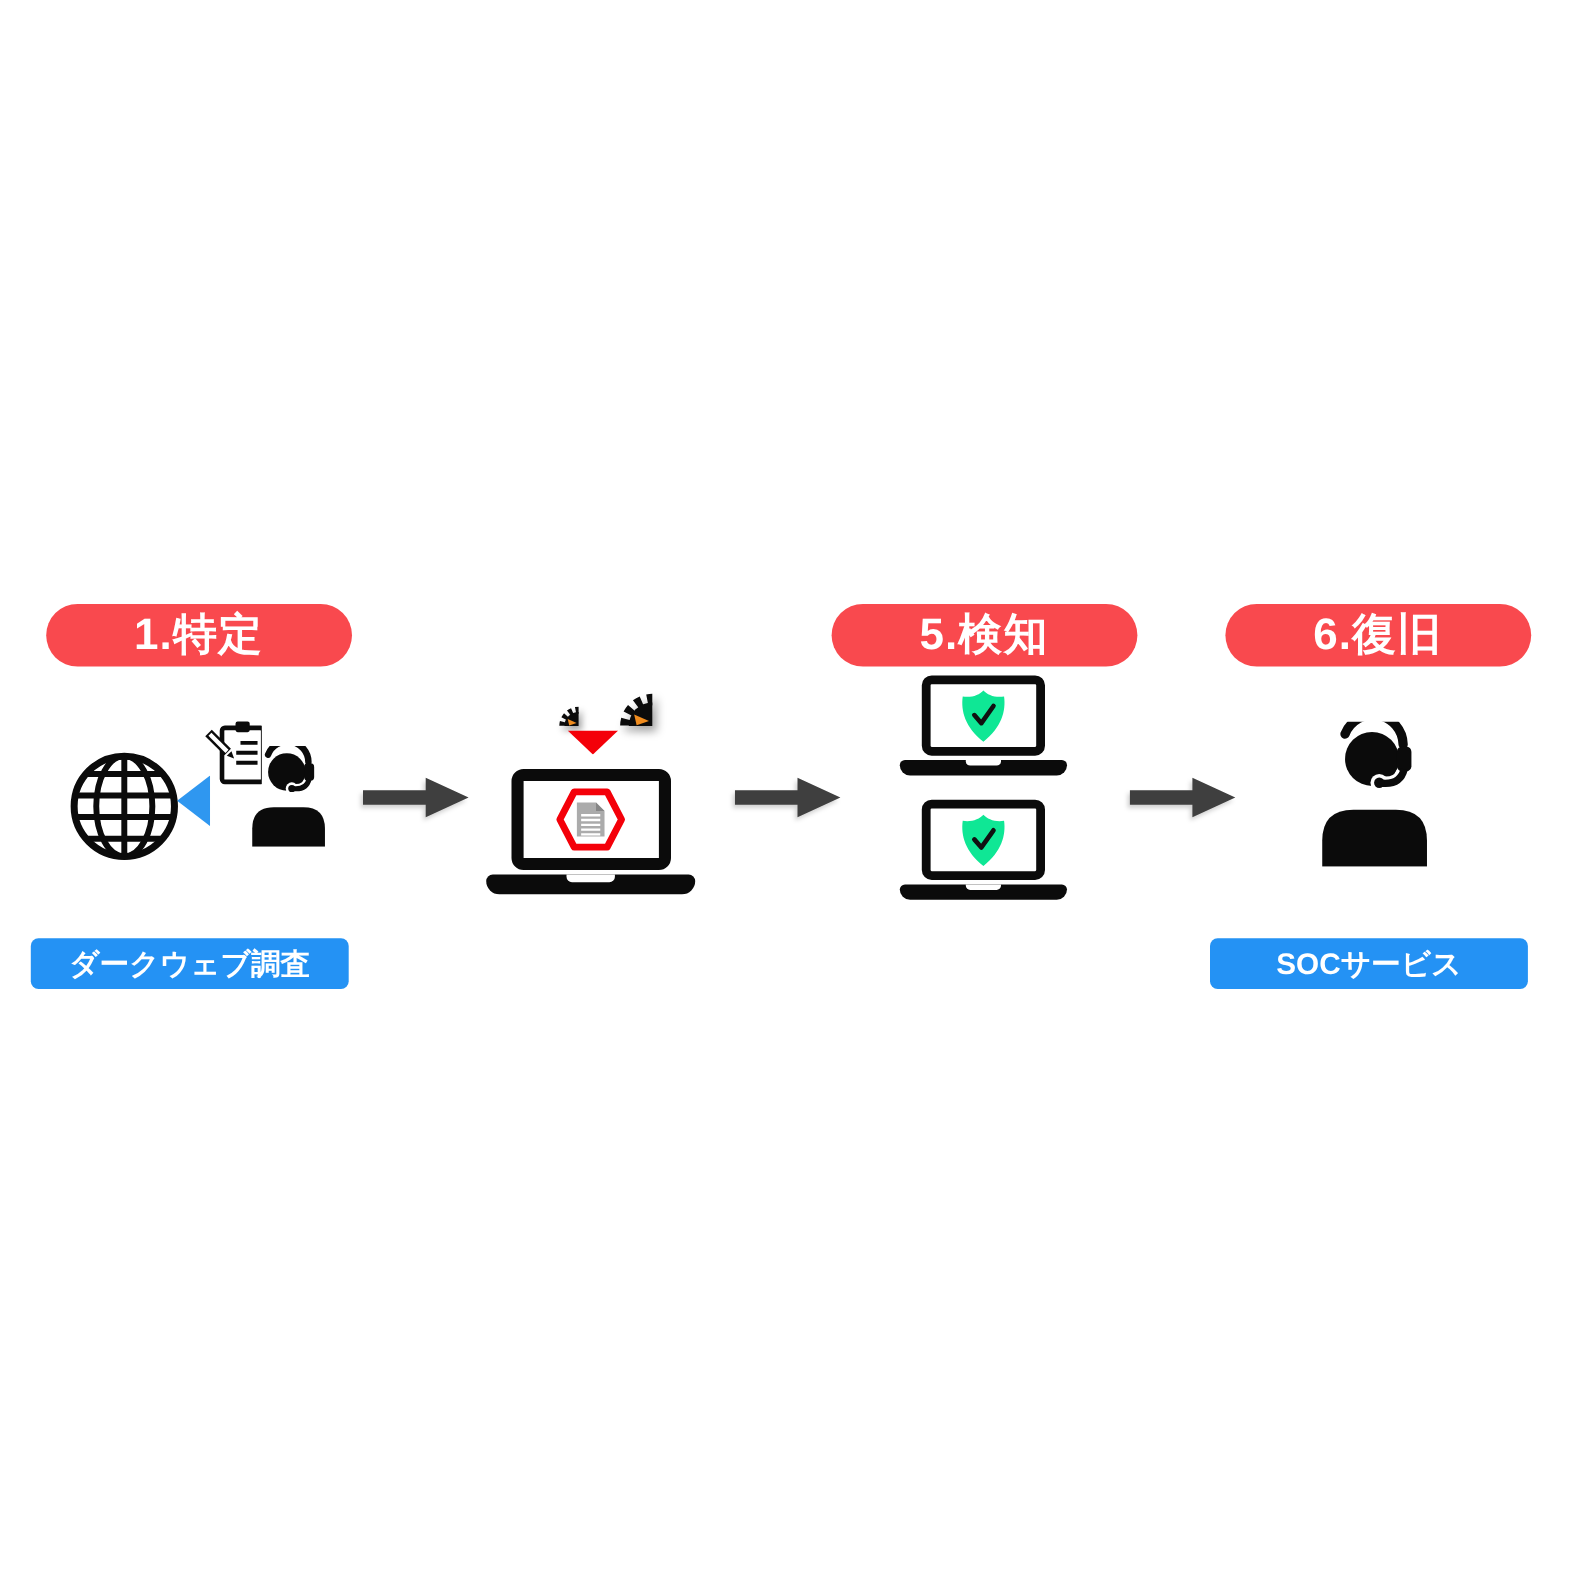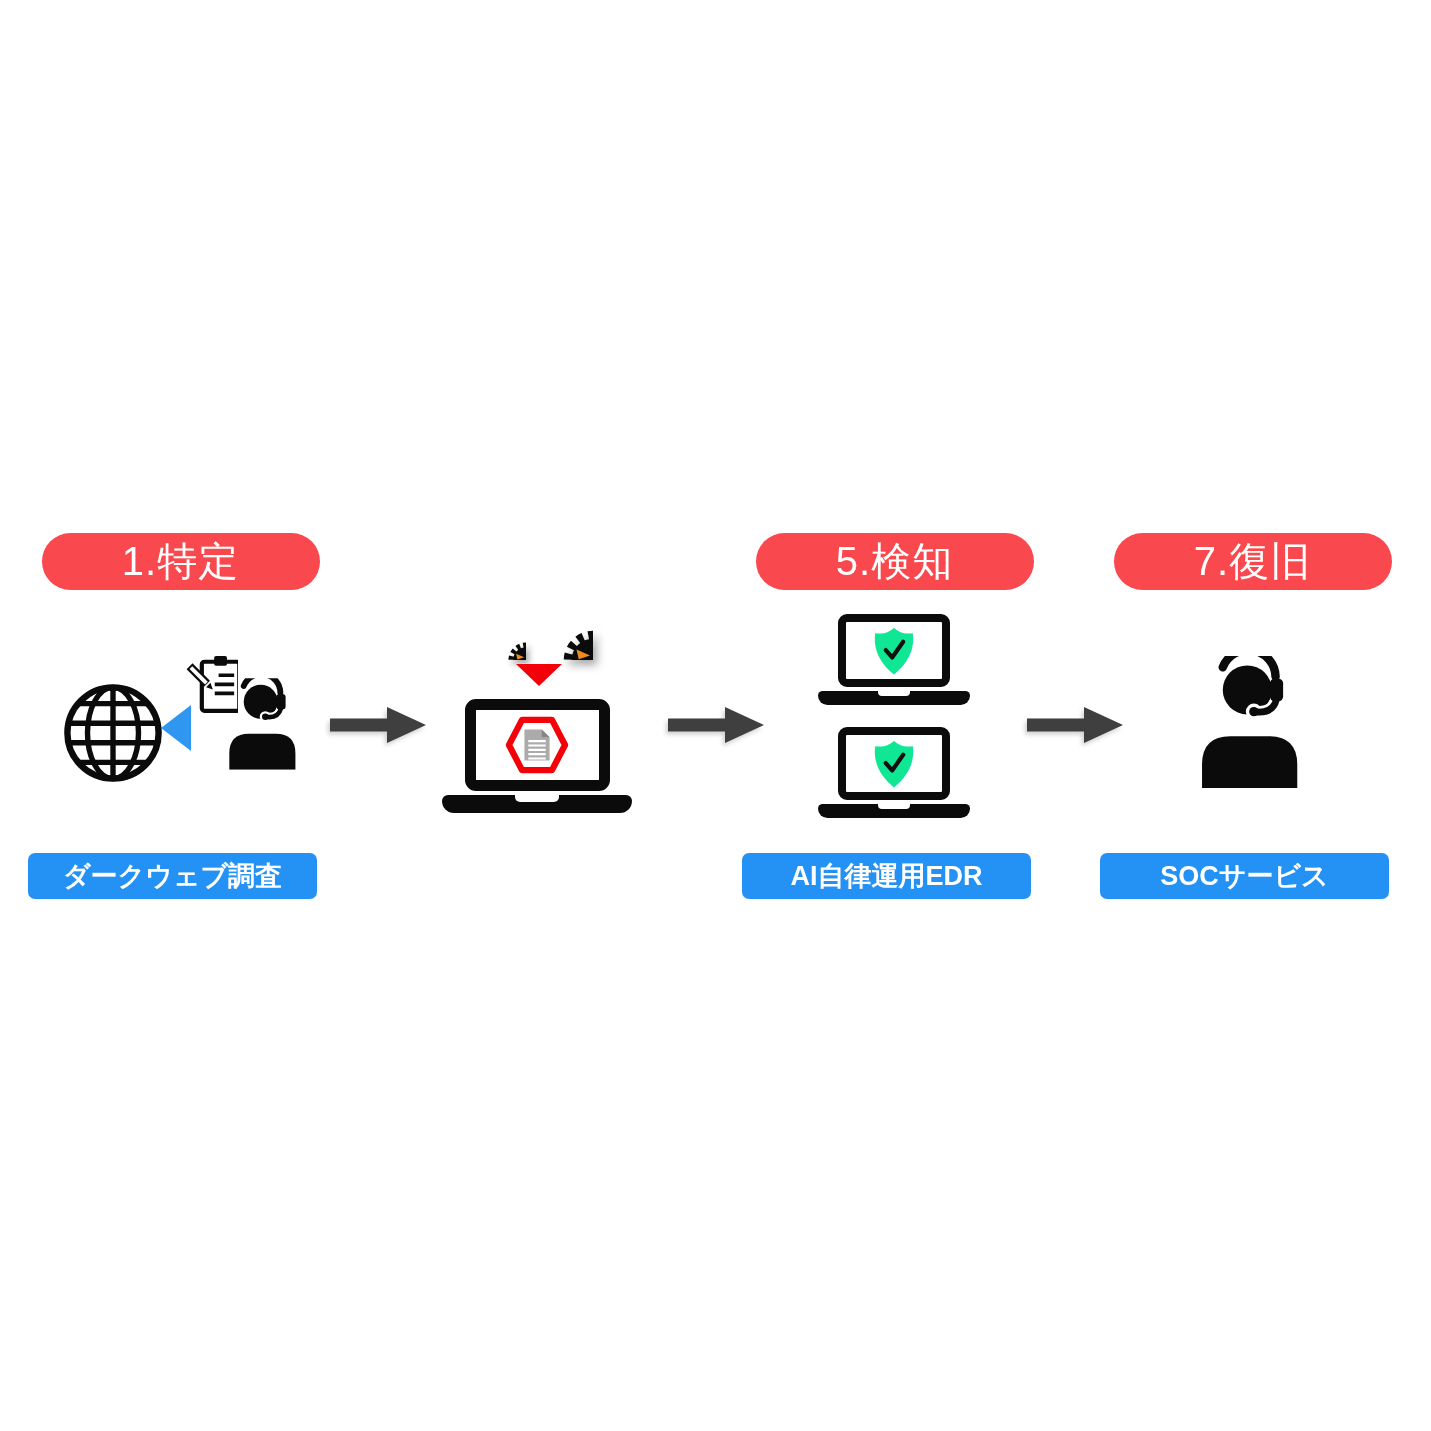--- a/index.html
+++ b/index.html
@@ -5,22 +5,22 @@
   html,body { margin:0; padding:0; background:#ffffff; }
   body { font-family: "Liberation Sans", "DejaVu Sans", sans-serif; }
   .stage { position:relative; width:1431px; height:1431px; background:#ffffff; overflow:hidden; }
 
   .defs { position:absolute; width:0; height:0; overflow:hidden; }
 
   .step { position:absolute; top:533px; width:305px; height:366px; }
   .s1 { left:28px; } .s2 { left:384px; } .s3 { left:742px; } .s4 { left:1100px; }
 
   .badge {
-    margin:0 auto; width:278px; height:57px; border-radius:29px;
-    background:#F9494E; color:#ffffff; font-size:40px; font-weight:400;
+    margin:16px auto; width:278px; height:57px; border-radius:29px;
+    background:#F9494E; color:#ffffff; font-size:40px; font-weight:700;
     text-align:center; line-height:56px; letter-spacing:1px;
   }
   .label {
     position:absolute; top:320px; left:0; right:16px; height:46px;
     background:#2492F4; border-radius:7px; color:#ffffff;
     font-size:27px; font-weight:700; text-align:center; line-height:46px;
   }
   .art { position:absolute; top:57px; left:0; right:0; height:263px; }
   .art > * { position:absolute; }
 
@@ -184,25 +184,24 @@
       </div>
       <div class="laptop sm pos2">
         <div class="lt-screen">
           <svg class="shield" viewBox="0 0 48 54">
               <use href="#sym-shield"></use>
             </svg>
         </div>
         <div class="lt-base"></div>
       </div>
     </div>
-    <div class="label">AI自律運用EDR</div>
   </section>
 
   <section class="step s4">
-    <div class="badge">7.復旧</div>
+    <div class="badge">6.復旧</div>
     <div class="art">
       <svg class="person-lg" viewBox="0 0 110 140">
           <use href="#sym-operator"></use>
         </svg>
     </div>
     <div class="label">SOCサービス</div>
   </section>
 
   <svg class="flow-arrow a1" viewBox="0 0 97 38">
       <use href="#sym-arrow"></use>

